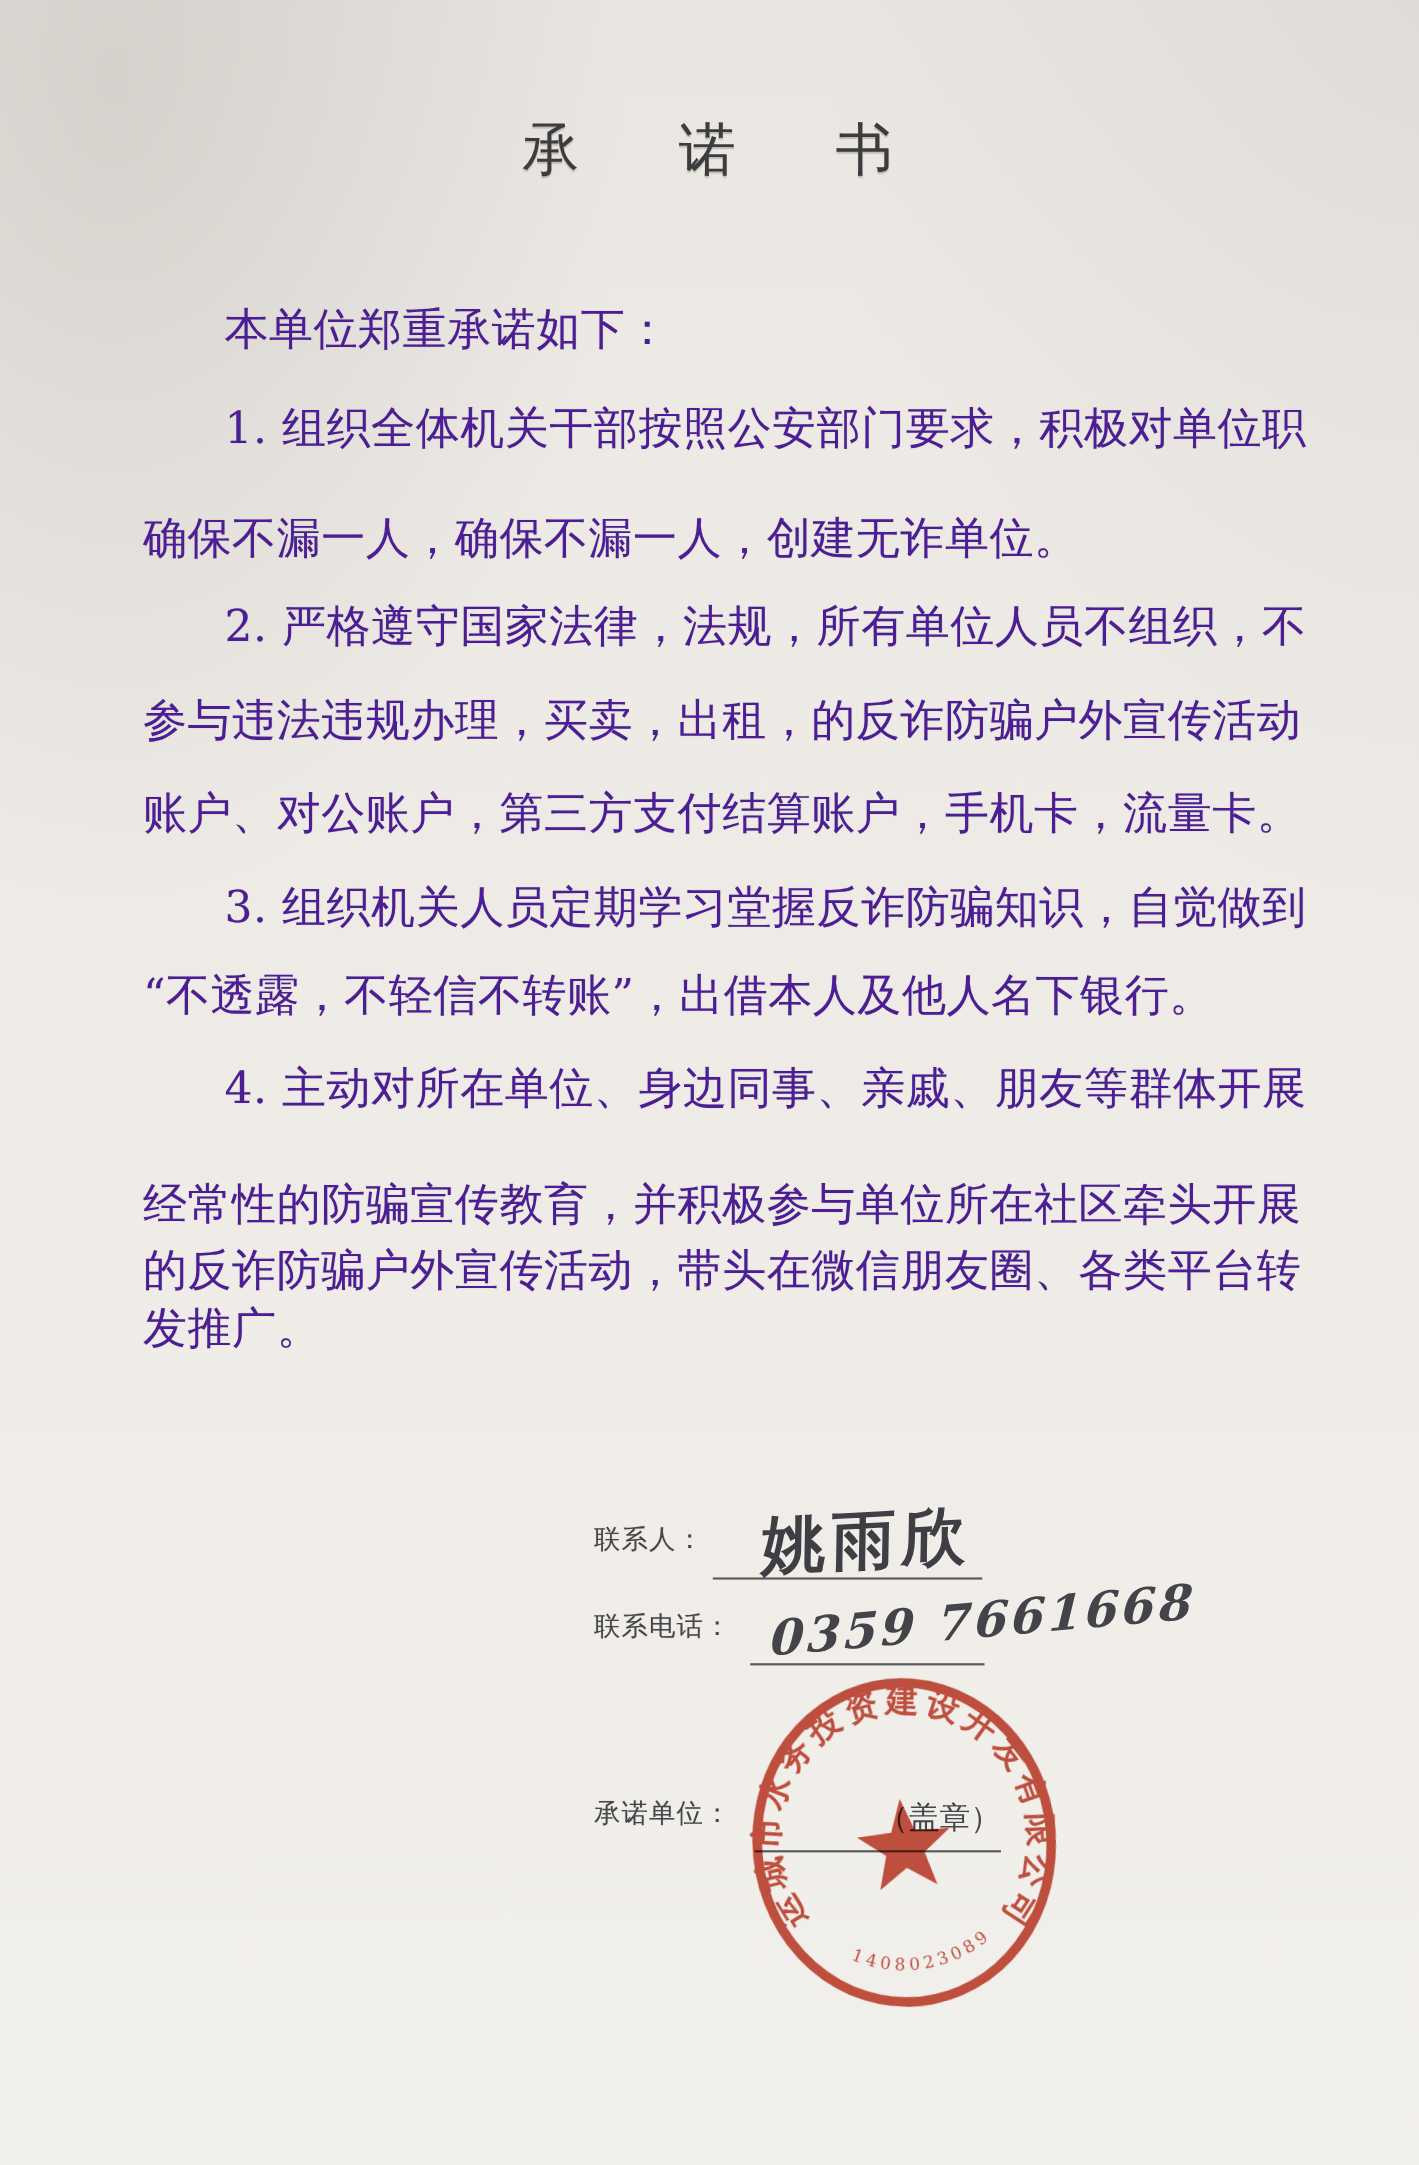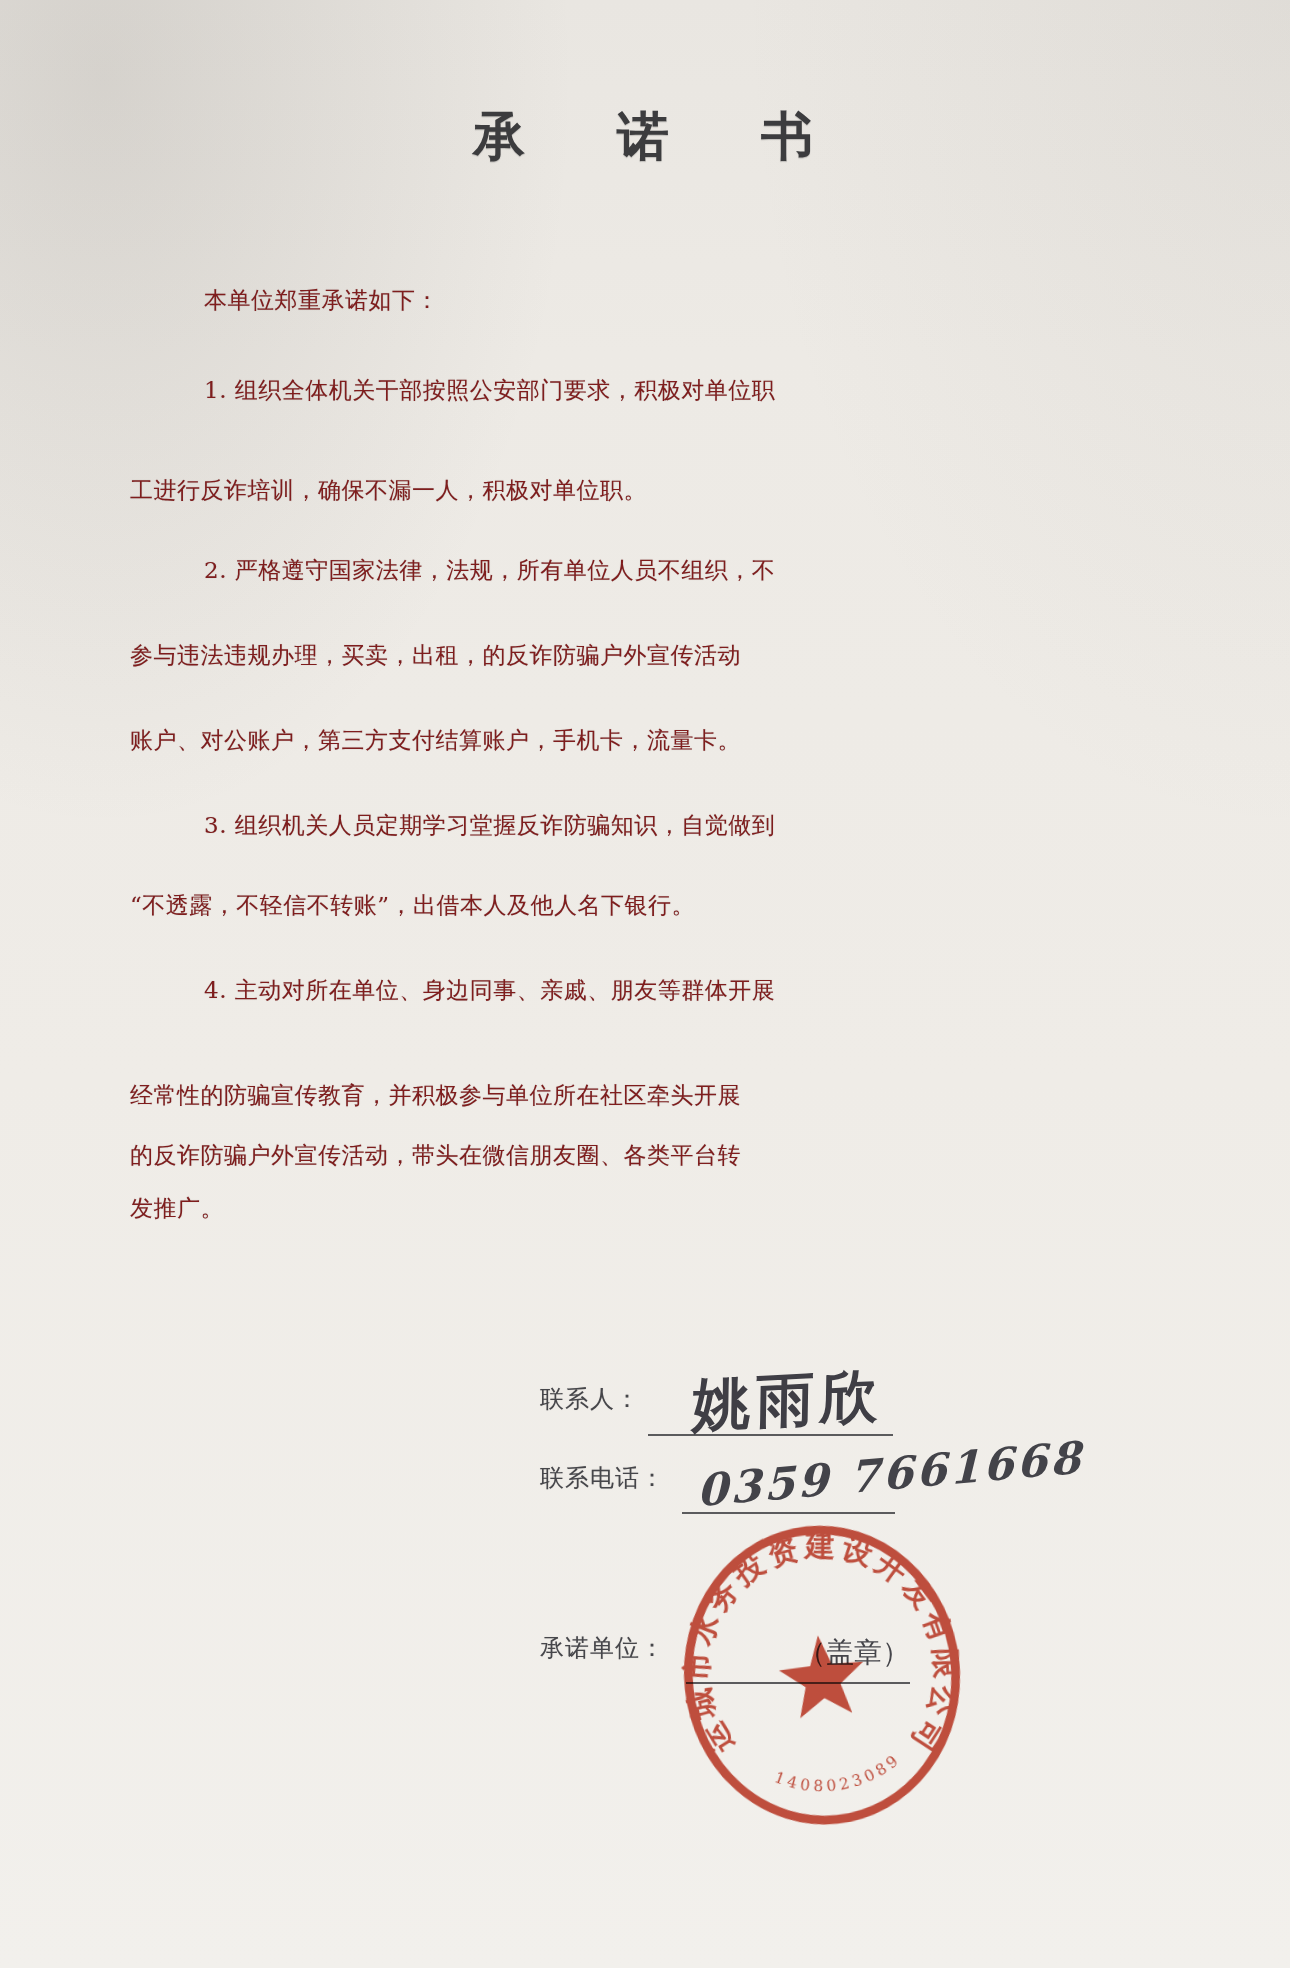--- a/index.html
+++ b/index.html
@@ -10,27 +10,27 @@
   }
   .paper{
     position:absolute;inset:0;
     background:
       radial-gradient(ellipse at 8% 4%, rgba(120,115,108,0.18), rgba(0,0,0,0) 28%),
       radial-gradient(ellipse at 100% 0%, rgba(140,135,128,0.10), rgba(0,0,0,0) 30%),
       linear-gradient(180deg, #e9e6e1 0%, #edeae5 18%, #efece7 55%, #f2f0ec 100%);
   }
   .title{
     position:absolute;top:102px;left:0;width:100%;
-    text-align:center;font-size:52px;font-weight:bold;color:#3c3c3e;
+    text-align:center;font-size:52px;font-weight:normal;color:#3c3c3e;
     word-spacing:66px;letter-spacing:4px;
     text-shadow:0 1px 1px rgba(60,60,60,0.25);
   }
   .bline{
     position:absolute;left:130px;width:845px;height:48px;line-height:48px;
-    font-size:23px;color:#7f1d1d;letter-spacing:0.5px;white-space:nowrap;
+    font-size:40px;color:#4c1d95;letter-spacing:0.5px;white-space:nowrap;
     text-shadow:0 0 1px rgba(90,90,90,0.35);
   }
   .indent{padding-left:74px;}
   .siglabel{
     position:absolute;font-size:24px;color:#46464a;letter-spacing:1px;
     text-shadow:0 0 1px rgba(90,90,90,0.3);
   }
   .uline{position:absolute;height:2px;background:#5b5b5d;}
   .hand{
     position:absolute;color:#2c2c34;white-space:nowrap;
@@ -54,21 +54,21 @@
 </head>
 <body>
 
 <div class="paper"></div>
 
 <div class="title">承 诺 书</div>
 
 <div class="bline indent" style="top:276px">本单位郑重承诺如下：</div>
 
 <div class="bline indent" style="top:366px">1. 组织全体机关干部按照公安部门要求，积极对单位职</div>
-<div class="bline" style="top:466px">工进行反诈培训，确保不漏一人，积极对单位职。</div>
+<div class="bline" style="top:466px">确保不漏一人，确保不漏一人，创建无诈单位。</div>
 <div class="bline indent" style="top:546px">2. 严格遵守国家法律，法规，所有单位人员不组织，不</div>
 <div class="bline" style="top:631px">参与违法违规办理，买卖，出租，的反诈防骗户外宣传活动</div>
 <div class="bline" style="top:716px">账户、对公账户，第三方支付结算账户，手机卡，流量卡。</div>
 <div class="bline indent" style="top:801px">3. 组织机关人员定期学习堂握反诈防骗知识，自觉做到</div>
 <div class="bline" style="top:881px">“不透露，不轻信不转账”，出借本人及他人名下银行。</div>
 <div class="bline indent" style="top:966px">4. 主动对所在单位、身边同事、亲戚、朋友等群体开展</div>
 <div class="bline" style="top:1071px">经常性的防骗宣传教育，并积极参与单位所在社区牵头开展</div>
 <div class="bline" style="top:1131px">的反诈防骗户外宣传活动，带头在微信朋友圈、各类平台转</div>
 <div class="bline" style="top:1184px">发推广。</div>
 

